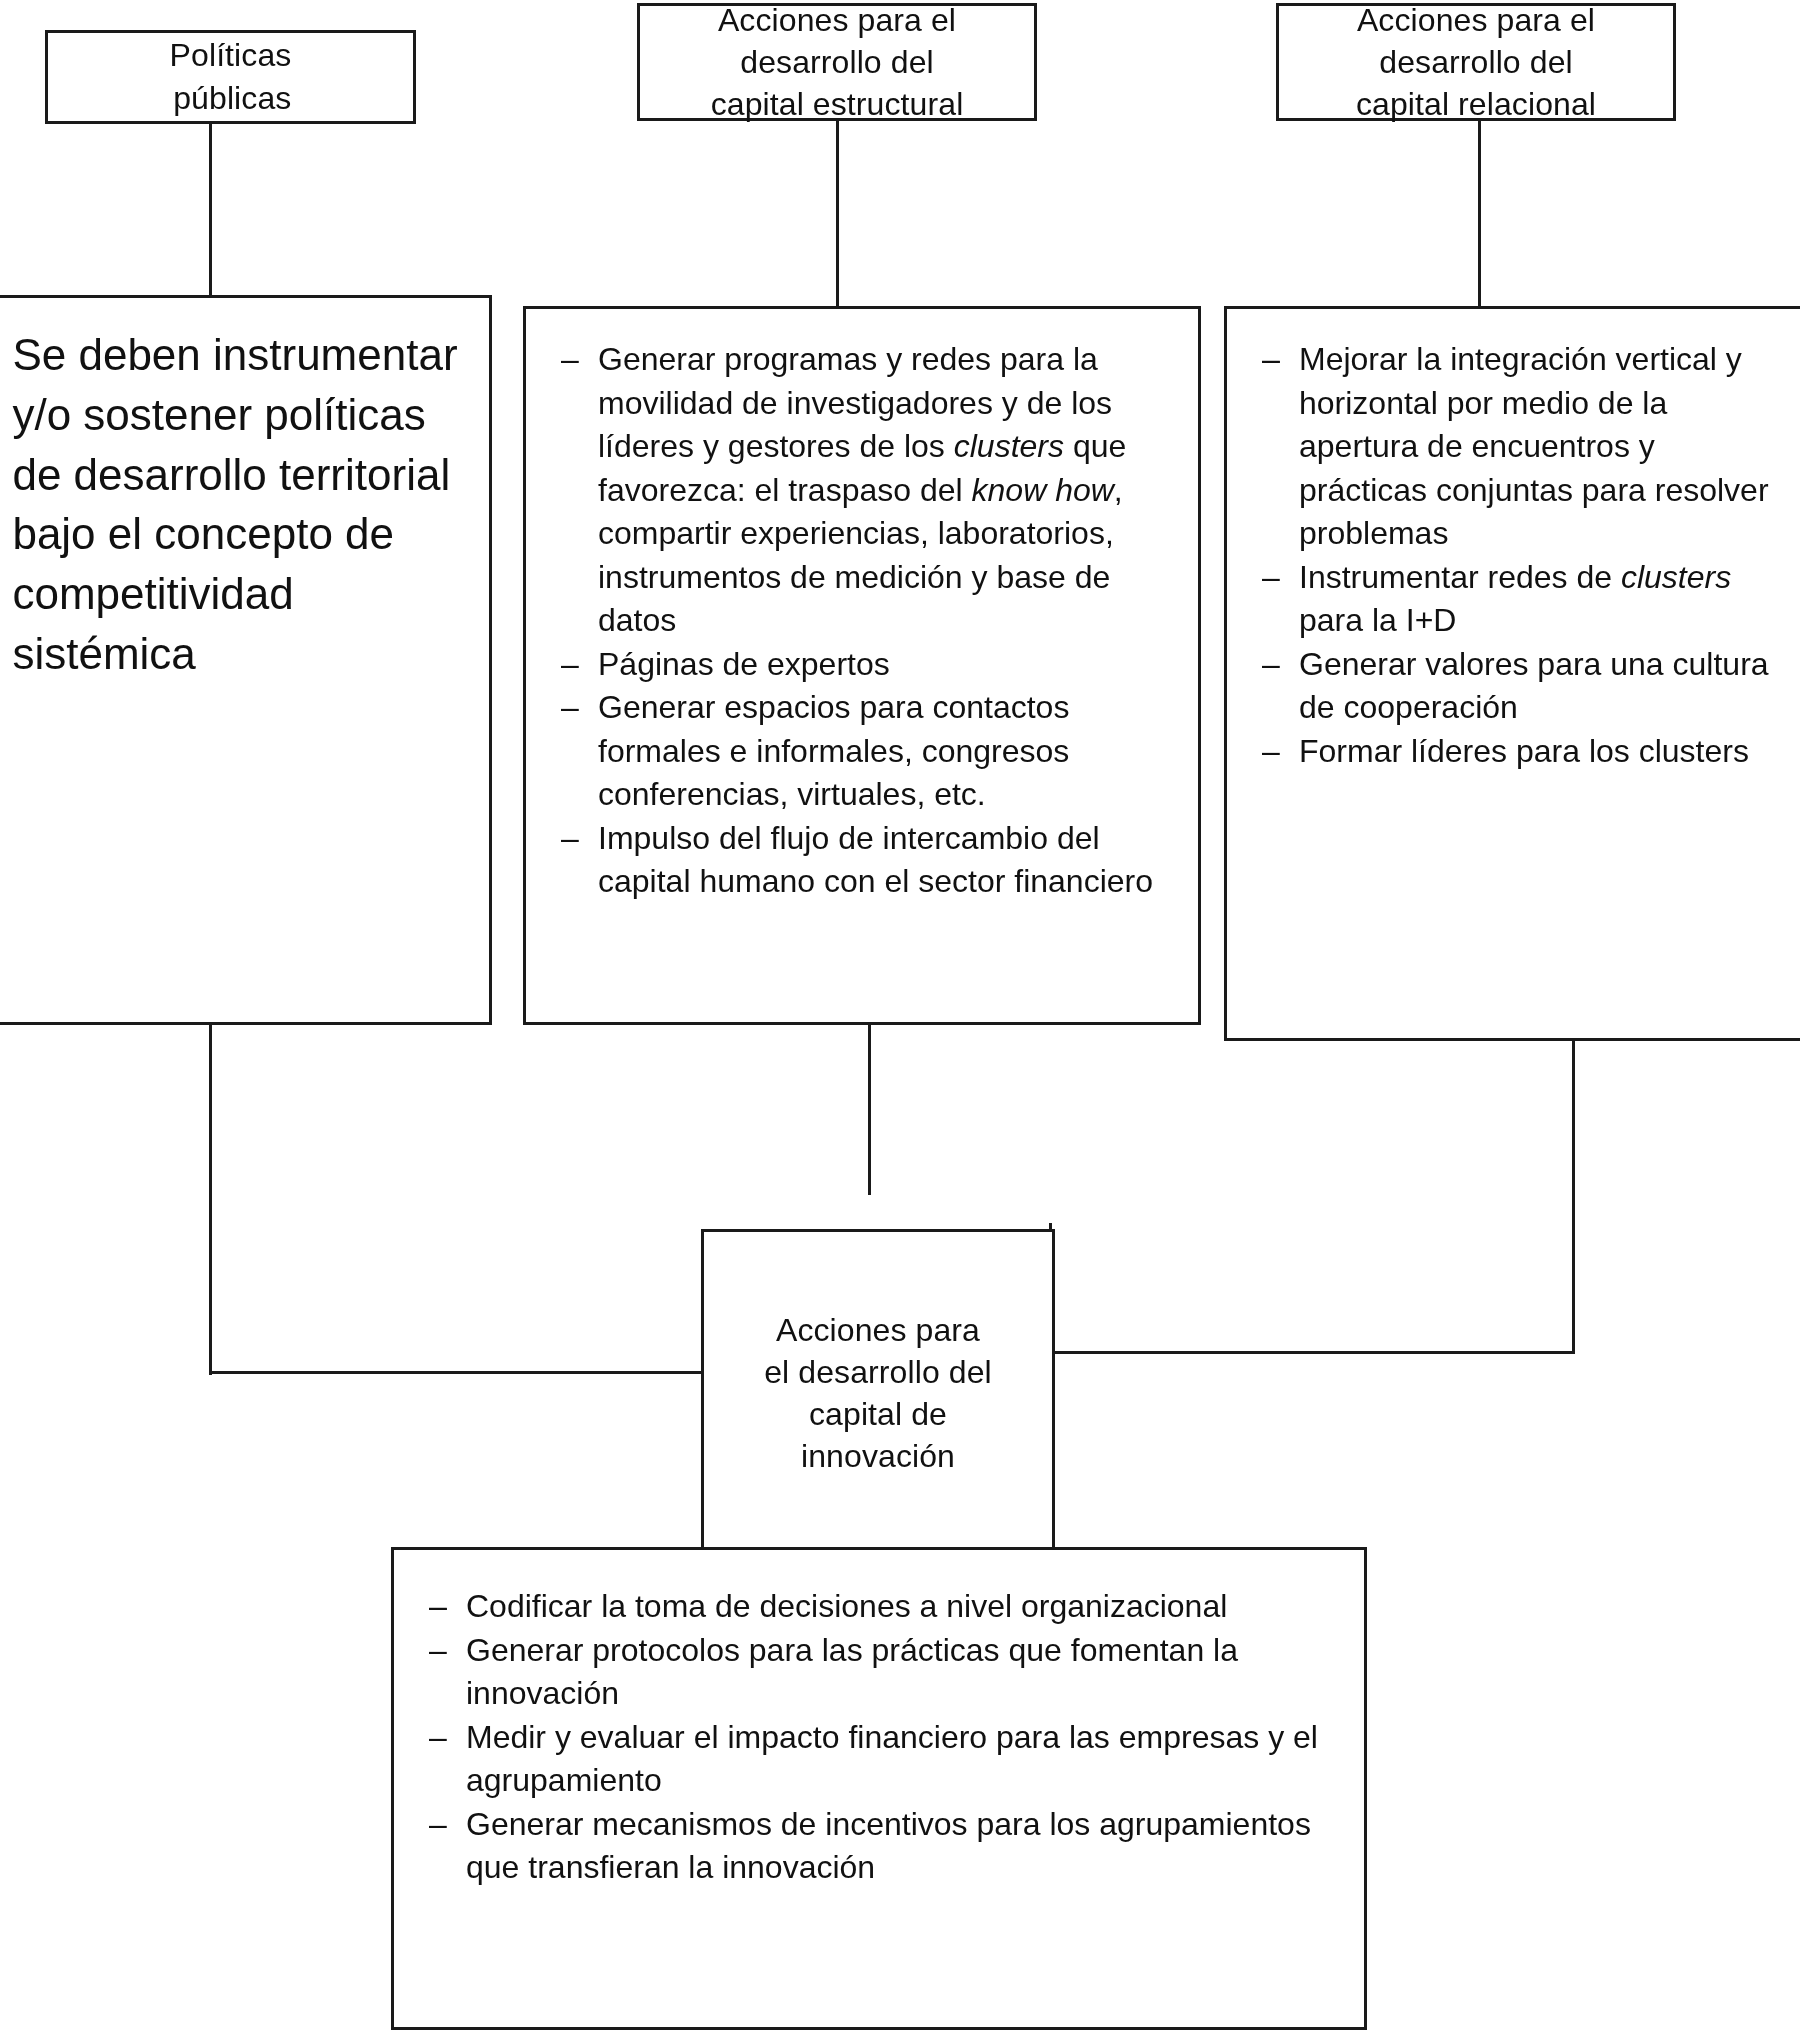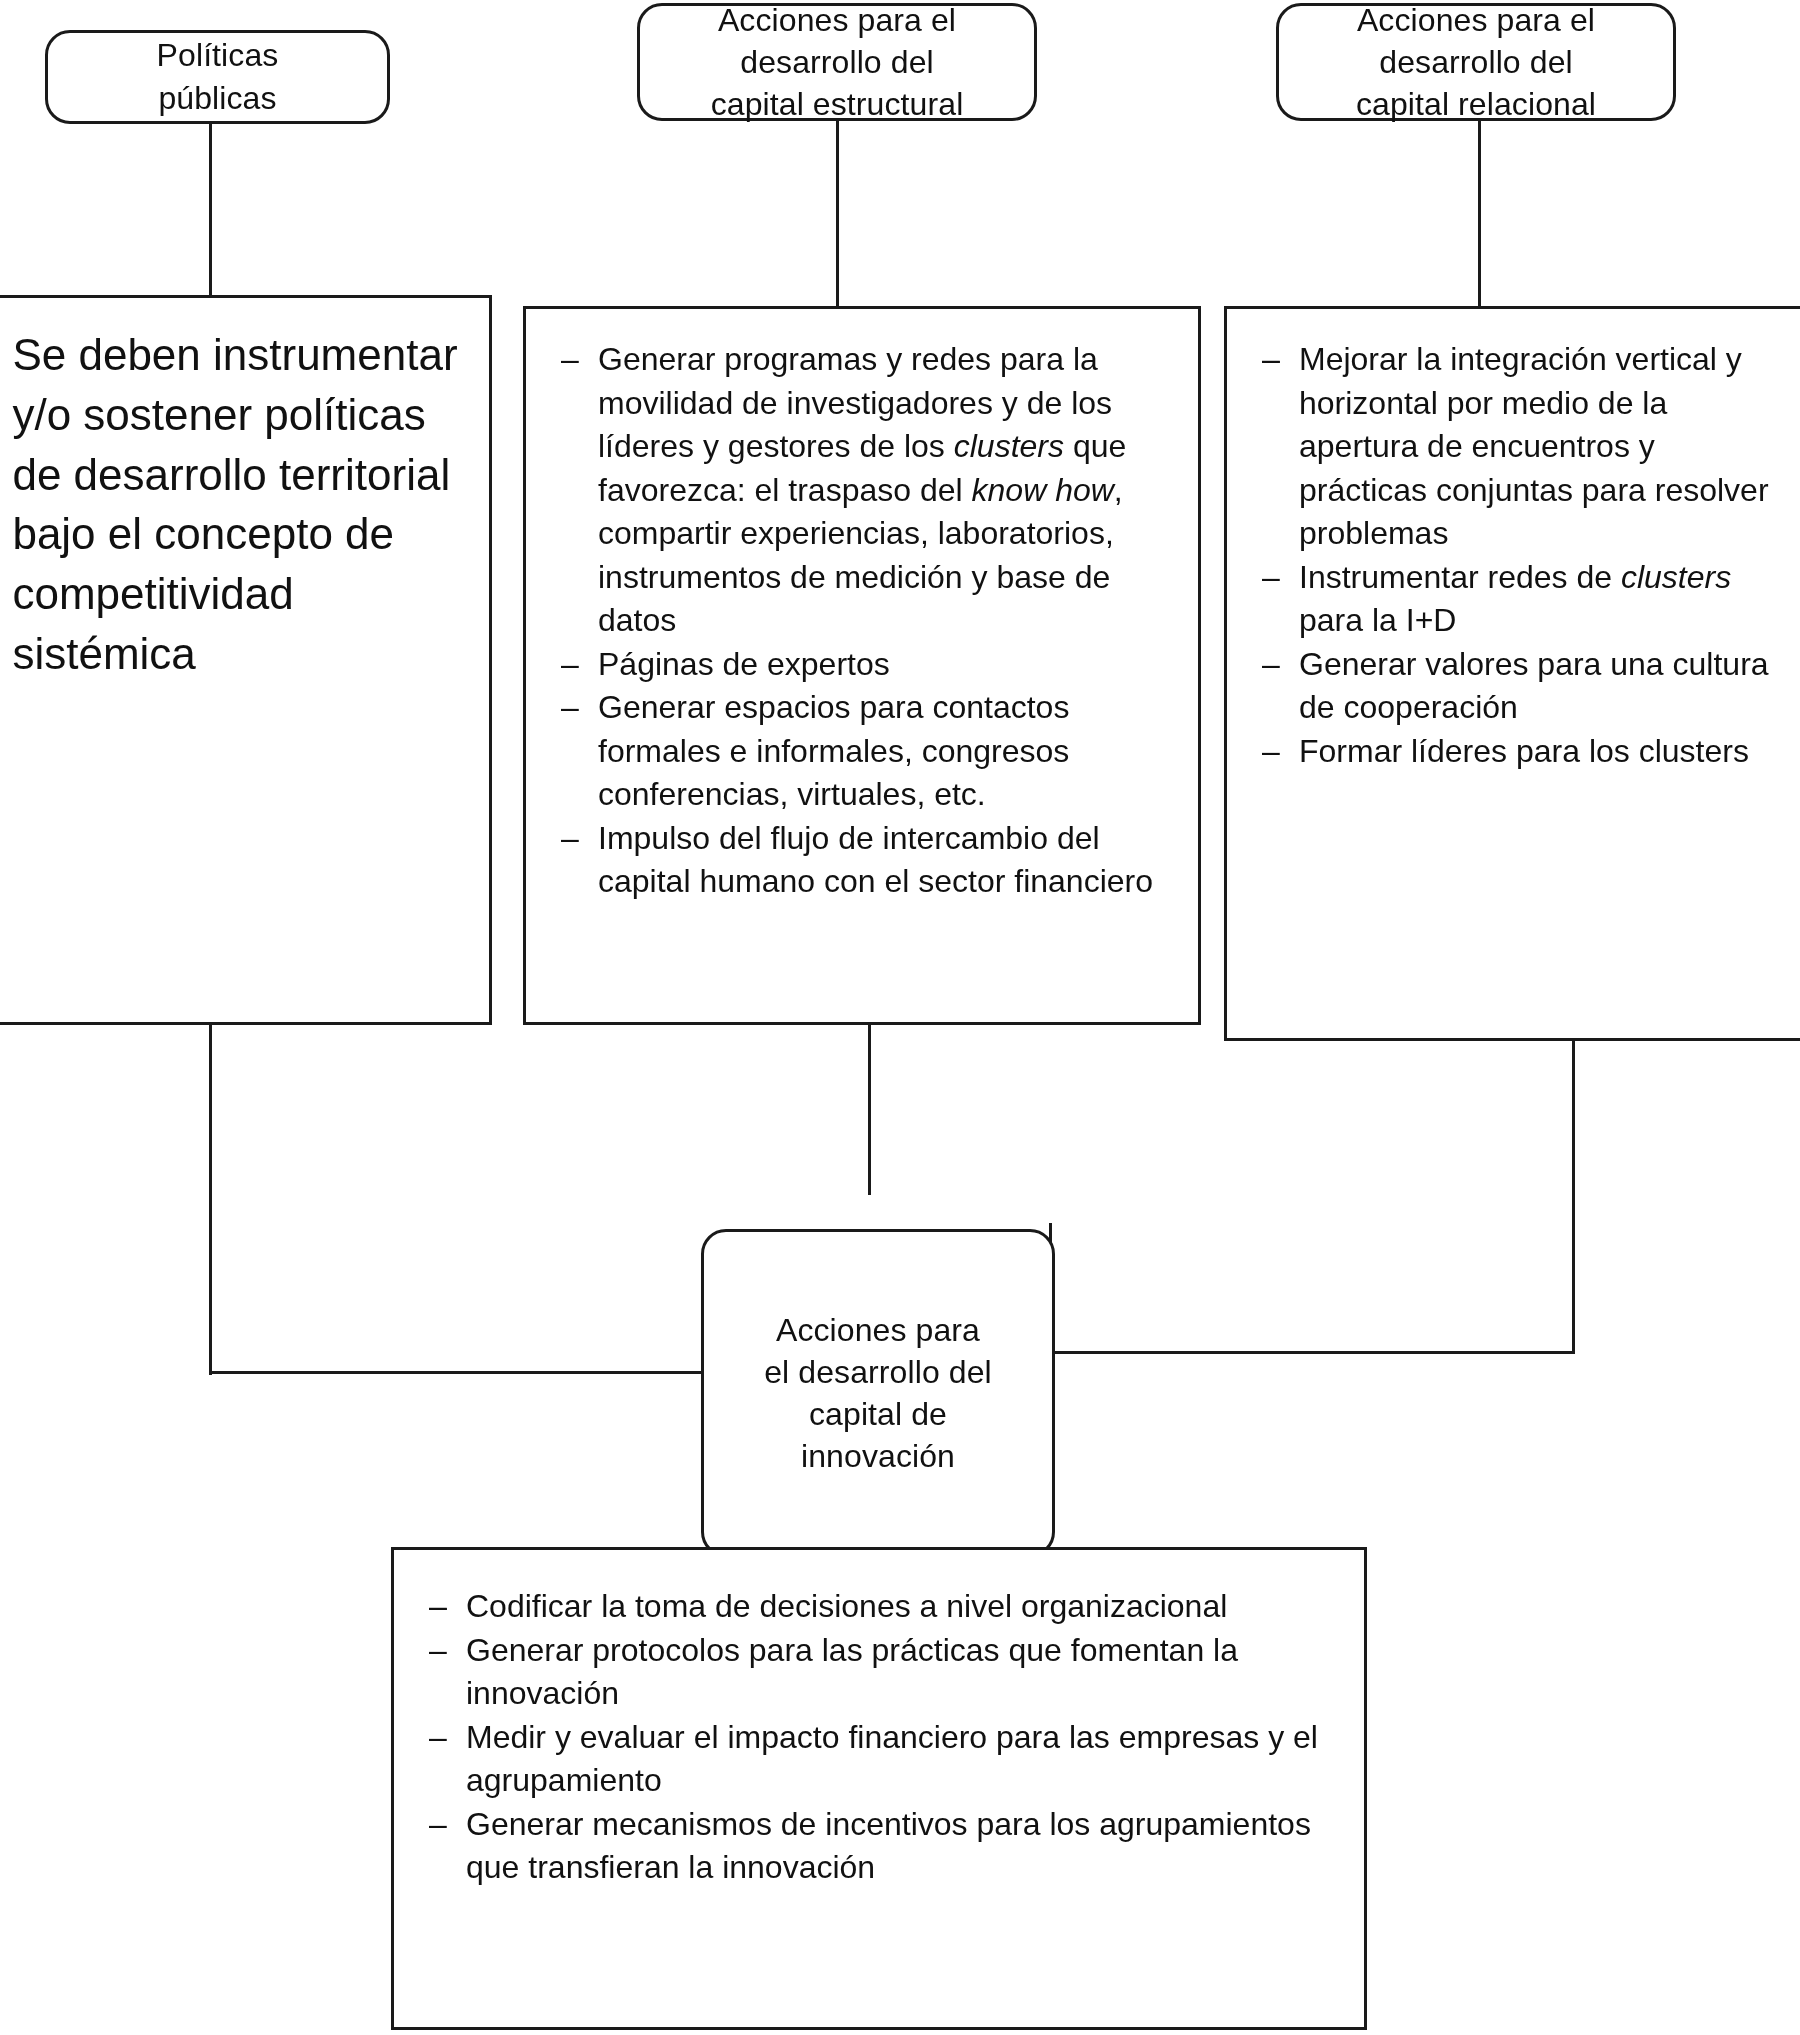--- a/index.html
+++ b/index.html
@@ -23,21 +23,20 @@
     box-sizing: border-box;
     border: 3.6px solid #1a1a1a;
     background: #ffffff;
     z-index: 3;
   }
   .node-center-text {
     display: flex;
     align-items: center;
     justify-content: center;
     text-align: center;
-    border-radius: 25px;
   }
   .hdr-text {
     font-size: 32px;
     line-height: 1.32;
     letter-spacing: 0.1px;
   }
   .para-text {
     font-size: 44px;
     line-height: 1.36;
     padding: 27px 21.6px 0 13px;
@@ -84,21 +83,21 @@
   <div class="conn h" style="left:209px; top:1371px; width:500px;"></div>
 
   <div class="conn v" style="left:868px; top:1022px; height:173px;"></div>
 
   <div class="conn v" style="left:1572px; top:1039px; height:315px;"></div>
   <div class="conn h" style="left:1049px; top:1351px; width:526px;"></div>
   <div class="conn v" style="left:1049px; top:1223px; height:131px;"></div>
 
   <div class="conn v" style="left:889px; top:1518px; height:40px;"></div>
 
-  <div class="node node-center-text hdr-text" style="left:45px; top:29.5px; width:345px; height:94px;">
+  <div class="node node-center-text hdr-text" style="left:45px; top:29.5px; width:371px; height:94px;text-align:right;">
     <span style="white-space:pre-line;">Políticas
 públicas</span>
   </div>
 
   <div class="node node-center-text hdr-text" style="left:637px; top:2.9px; width:400px; height:118px;">
     <span style="white-space:pre-line;">Acciones para el
 desarrollo del
 capital estructural</span>
   </div>
 

